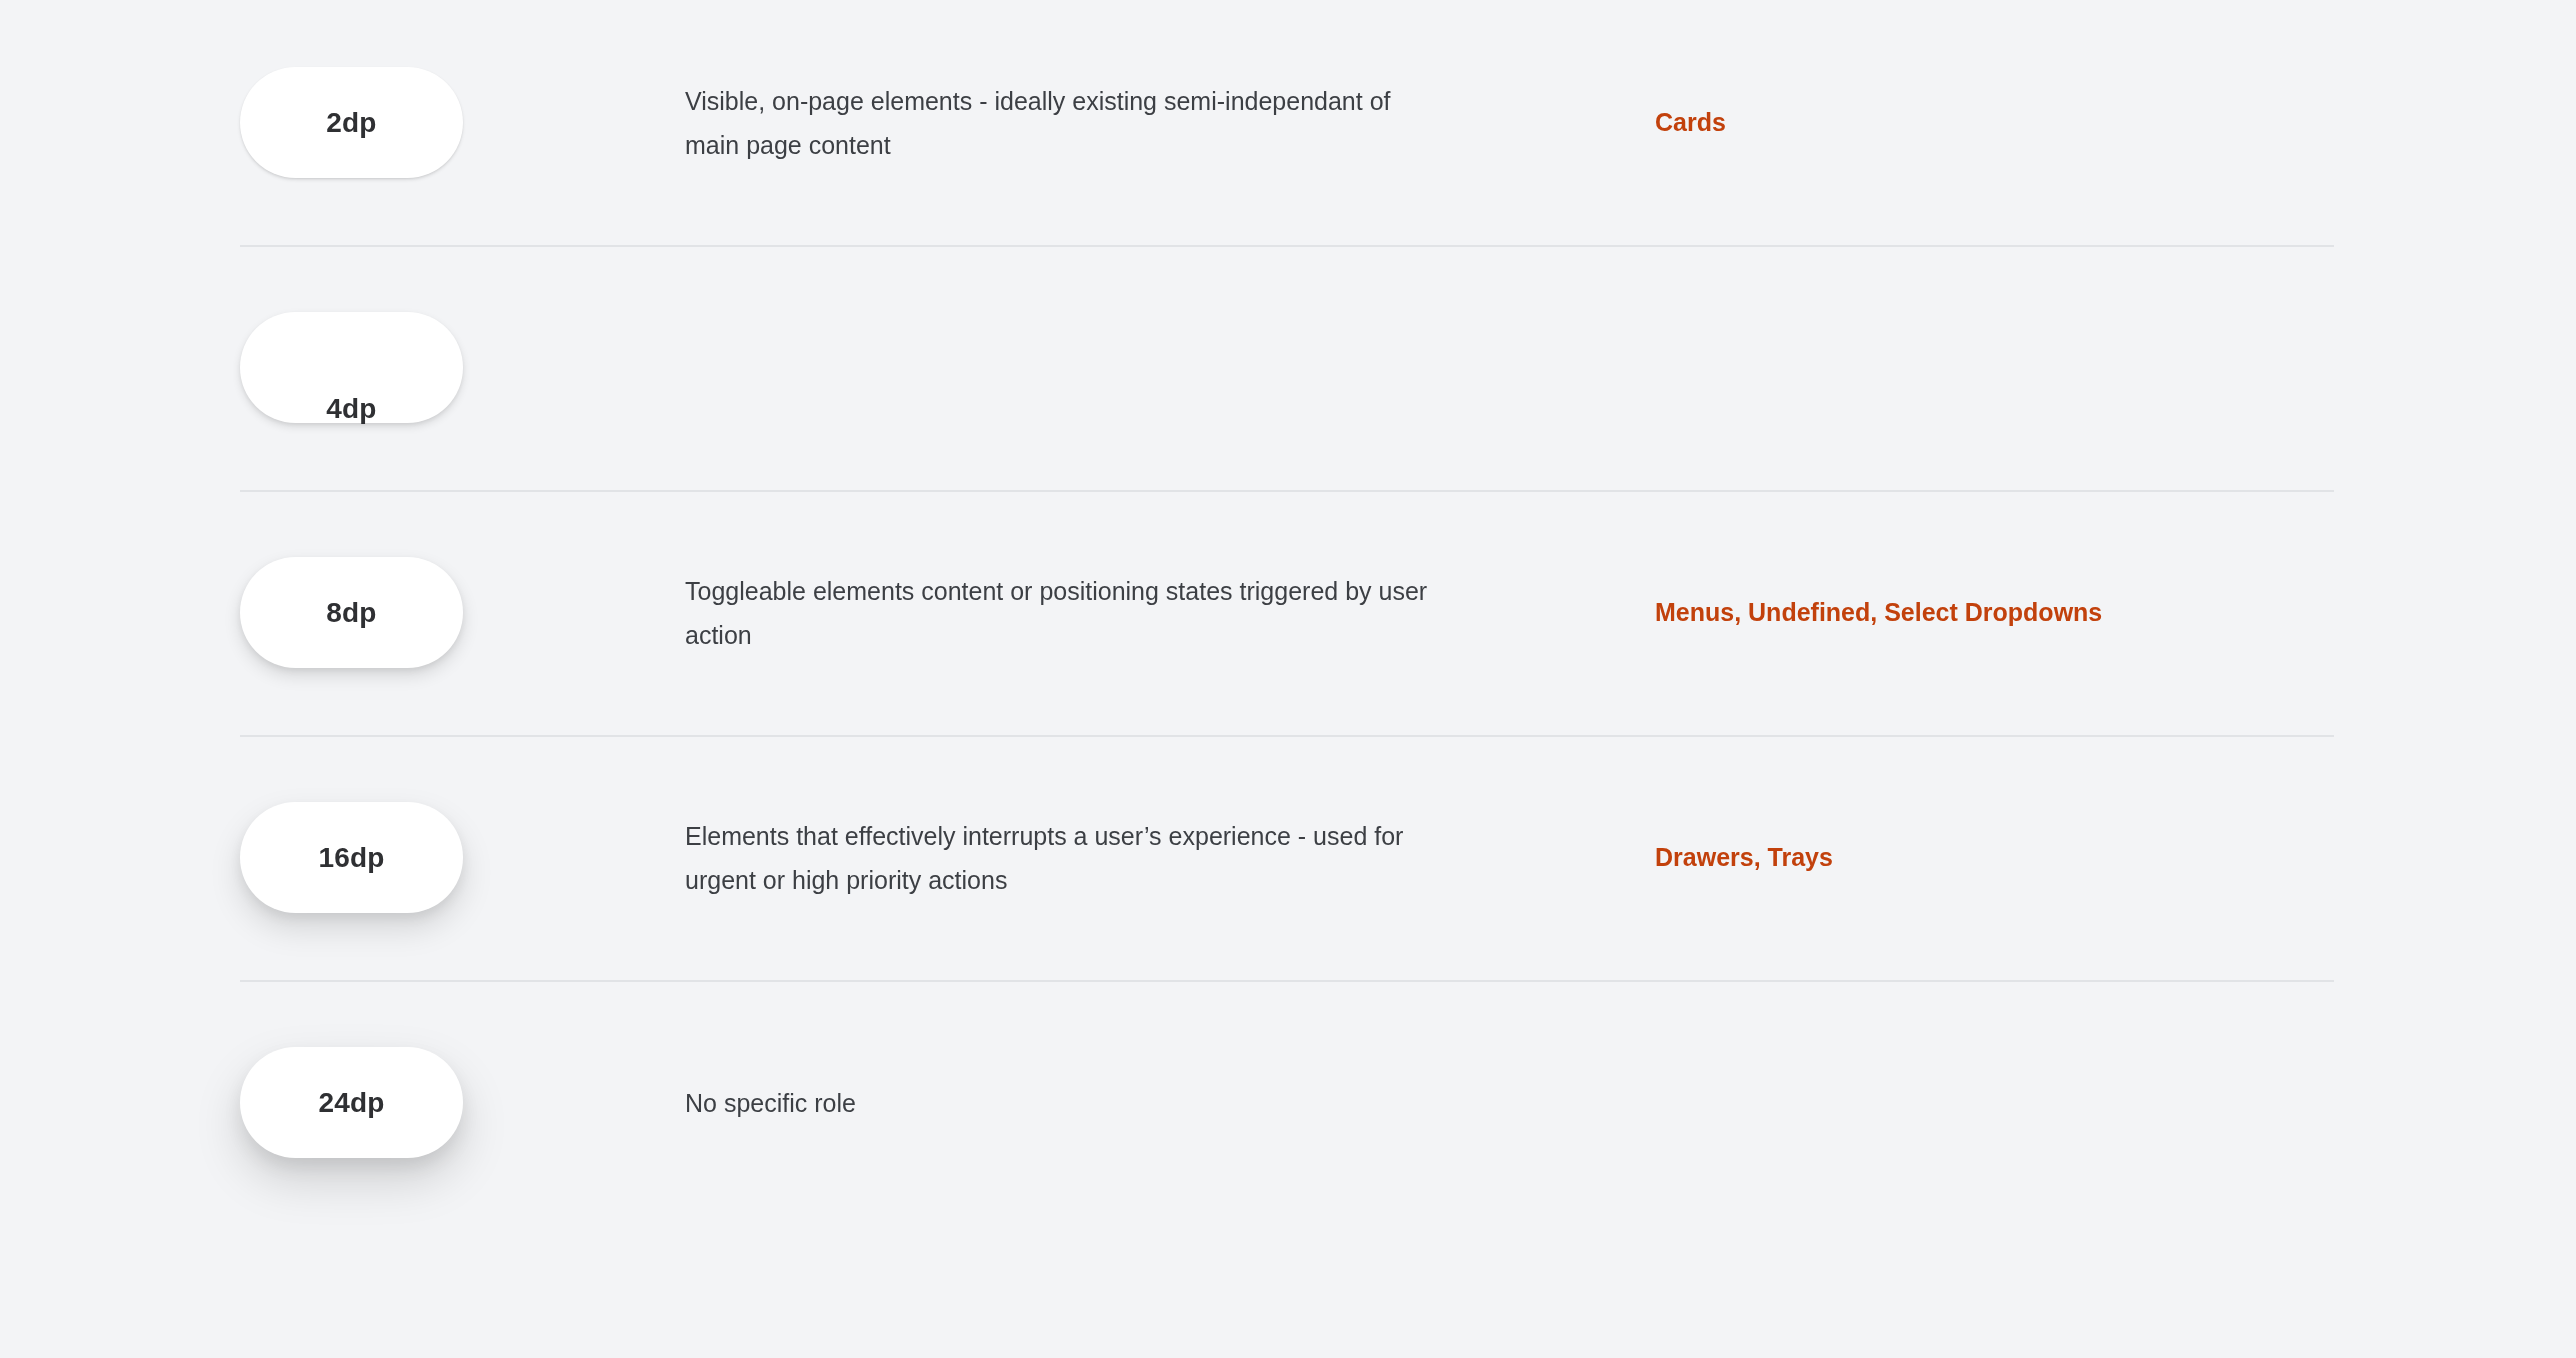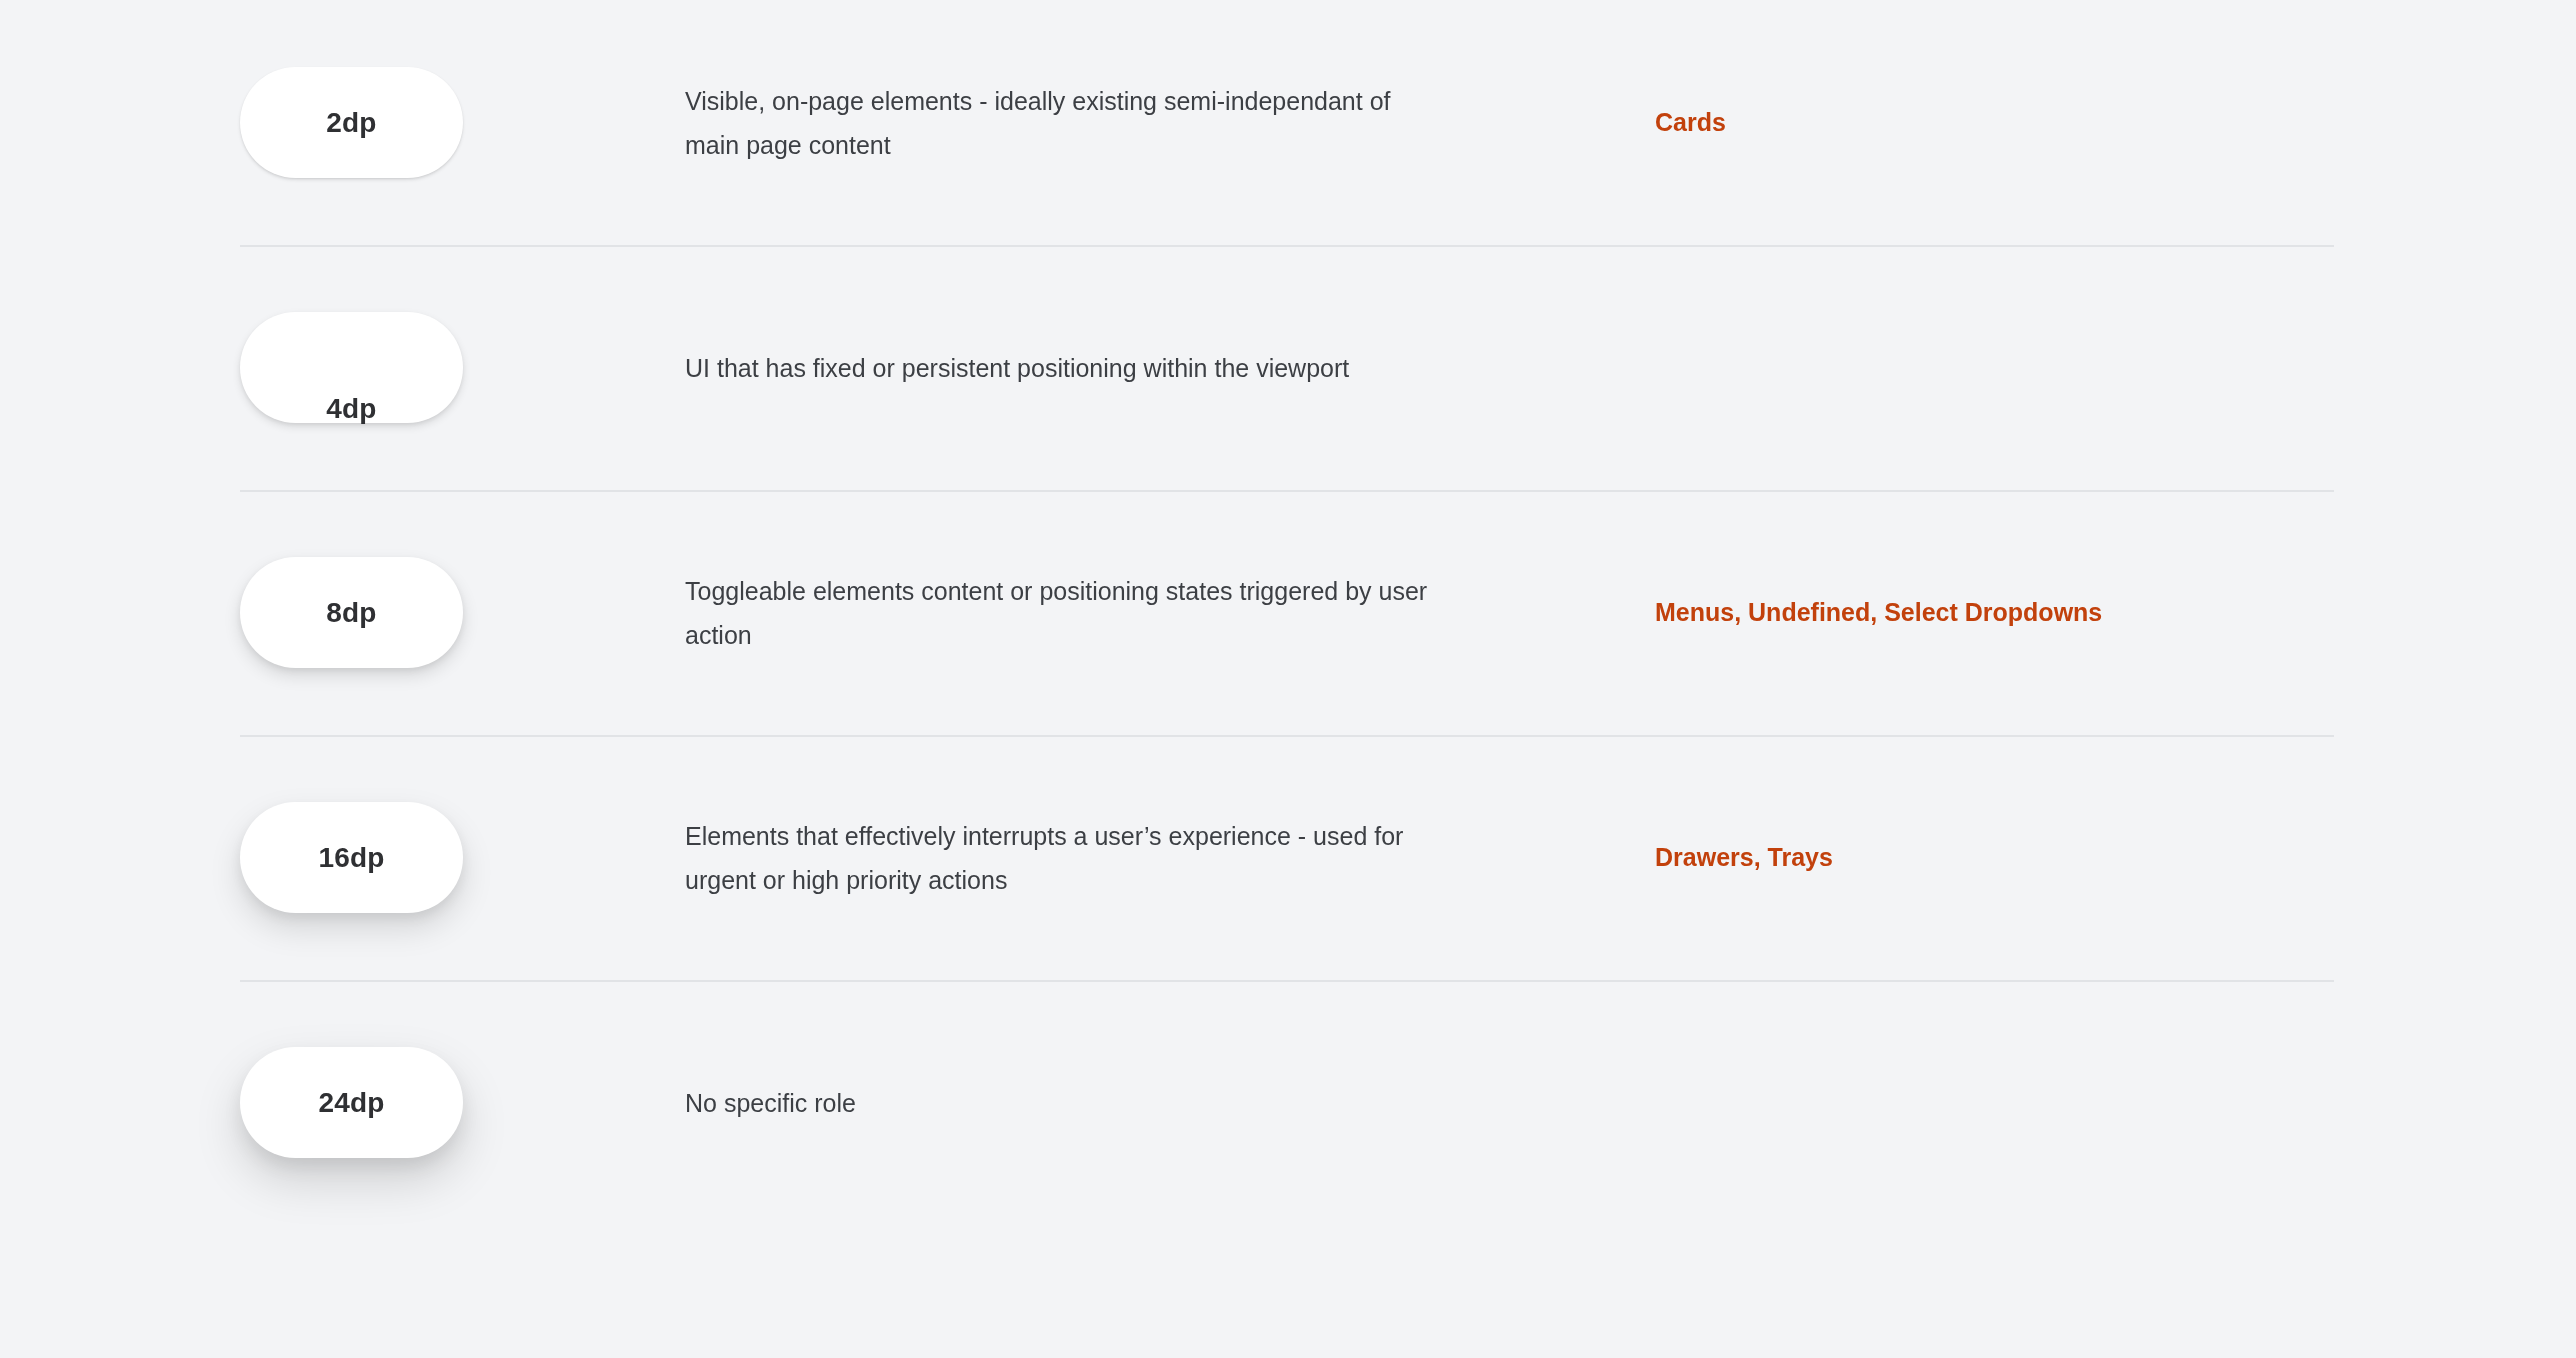--- a/index.html
+++ b/index.html
@@ -136,23 +136,20 @@
       <div class="usage-text">Cards</div>
     </div>
   </div>
 
   <div class="elevation-row">
     <div class="chip-cell">
       <div class="chip elev-4">
         <span class="chip-label">4dp</span>
       </div>
     </div>
-    <div class="desc-cell">
-      <div class="desc-text">UI that has fixed or persistent positioning within the viewport</div>
-    </div>
   </div>
 
   <div class="elevation-row">
     <div class="chip-cell">
       <div class="chip elev-8">
         <span class="chip-label">8dp</span>
       </div>
     </div>
     <div class="desc-cell">
       <div class="desc-text">Toggleable elements content or positioning states triggered by user action</div>

